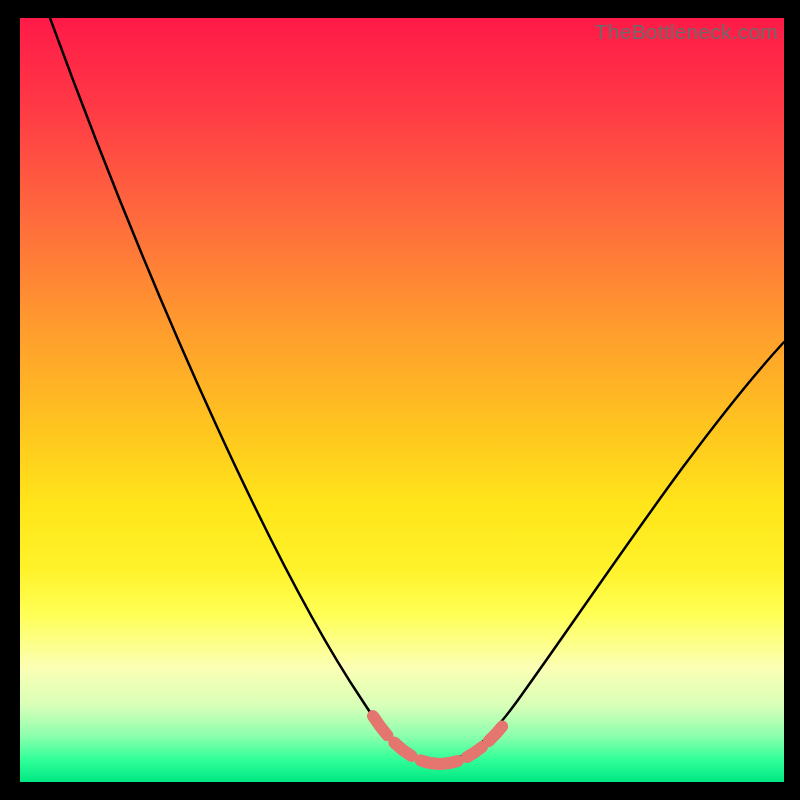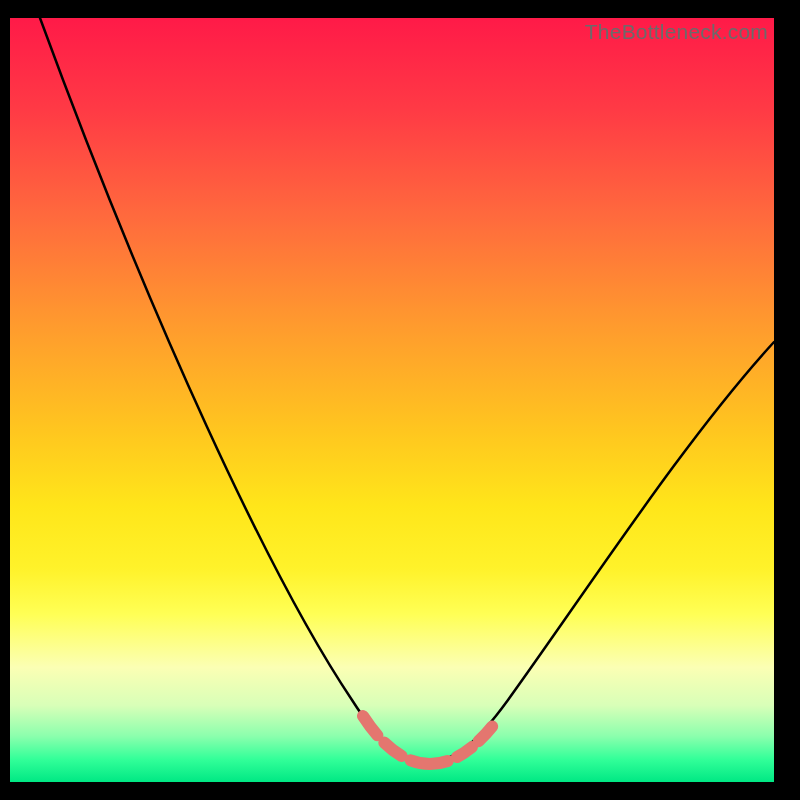--- a/index.html
+++ b/index.html
@@ -14,21 +14,21 @@
   .frame {
     position: absolute;
     left: 0;
     top: 0;
     width: 800px;
     height: 800px;
     background: #000;
   }
   .plot-area {
     position: absolute;
-    left: 10px;
+    left: 20px;
     top: 18px;
     width: 764px;
     height: 764px;
     overflow: hidden;
   }
   .gradient {
     position: absolute;
     left: 0;
     top: 0;
     width: 100%;

